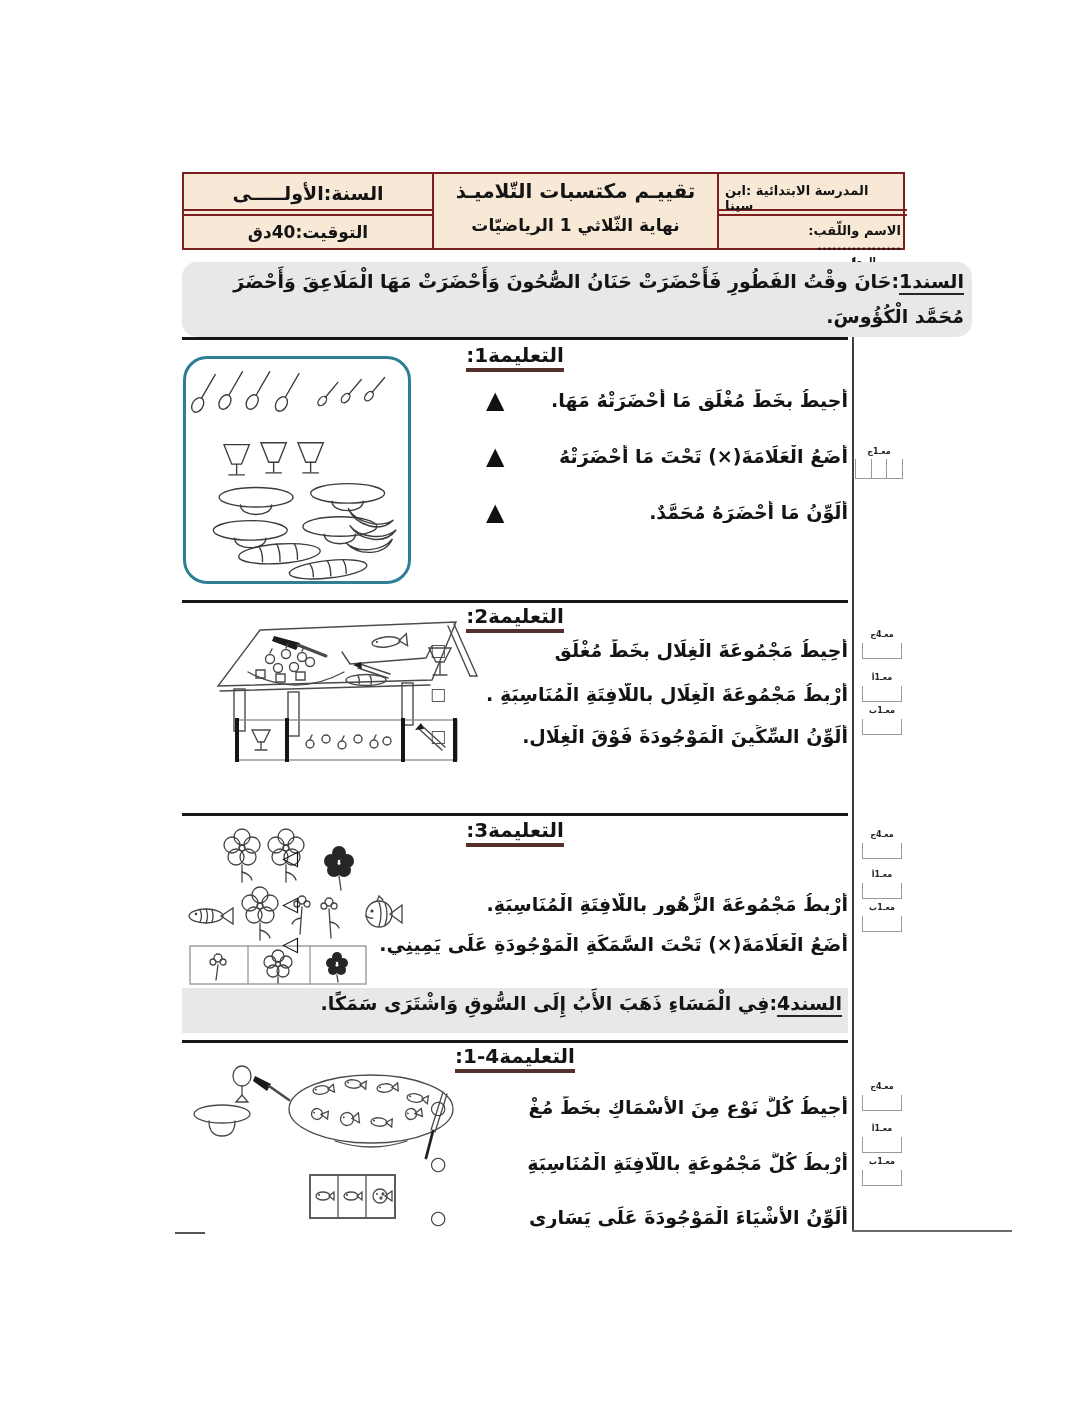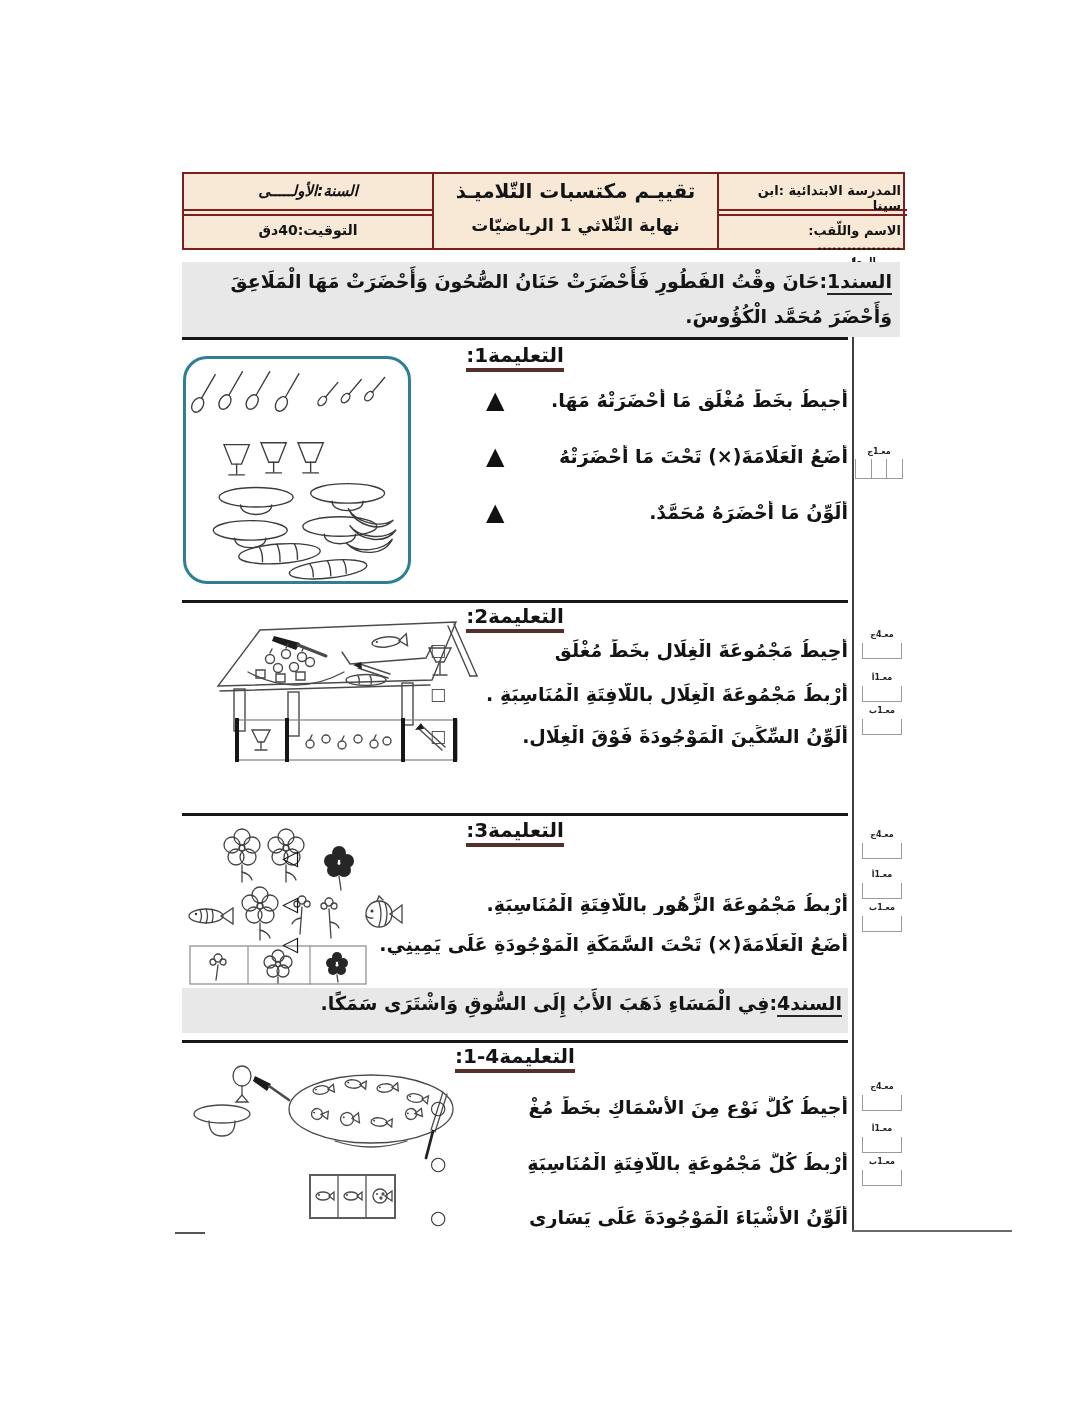--- a/index.html
+++ b/index.html
@@ -38,27 +38,27 @@
   <div class="abs hdr" style="left:182px;top:172px;width:723px;height:78px;">
 
     <div class="abs hdr-line" style="left:248px;top:0;width:2px;height:100%;"></div>
     <div class="abs hdr-line" style="left:533px;top:0;width:2px;height:100%;"></div>
 
     <div class="abs hdr-line" style="left:0;top:35px;width:248px;height:2px;"></div>
     <div class="abs hdr-line" style="left:0;top:40px;width:248px;height:2px;"></div>
     <div class="abs hdr-line" style="left:535px;top:35px;width:188px;height:2px;"></div>
     <div class="abs hdr-line" style="left:535px;top:40px;width:188px;height:2px;"></div>
 
-    <div class="abs hdr-cell" style="left:6px;top:8px;width:236px;font-size:15px;text-align:center;font-style:italic;">السنة:الأولـــــى</div>
-    <div class="abs hdr-cell" style="left:6px;top:48px;width:236px;font-size:14px;text-align:center;">التوقيت:40دق</div>
+    <div class="abs hdr-cell" style="left:6px;top:8px;width:236px;font-size:19px;text-align:center;">السنة:الأولـــــى</div>
+    <div class="abs hdr-cell" style="left:6px;top:48px;width:236px;font-size:17px;text-align:center;">التوقيت:40دق</div>
 
     <div class="abs hdr-cell" style="left:254px;top:5px;width:275px;font-size:20px;text-align:center;">تقييـم مكتسبات التّلاميـذ</div>
     <div class="abs hdr-cell" style="left:254px;top:41px;width:275px;font-size:17px;text-align:center;">نهاية الثّلاثي 1  الرياضيّات</div>
 
-    <div class="abs hdr-cell" style="left:541px;top:9px;width:176px;font-size:13px;text-align:right;">المدرسة الابتدائية :ابن سينا</div>
+    <div class="abs hdr-cell" style="left:541px;top:9px;width:176px;font-size:13px;text-align:left;">المدرسة الابتدائية :ابن سينا</div>
     <div class="abs hdr-cell" style="left:541px;top:49px;width:176px;font-size:13px;text-align:right;">الاسم واللّقب: .................</div>
   </div>
 
   <div class="abs" style="left:852px;top:258px;width:2px;height:974px;background:#3f3f3f;"></div>
   <div class="abs" style="left:852px;top:1230px;width:160px;height:2px;background:#6a6a6a;"></div>
   <div class="abs m-title" style="left:816px;top:256px;width:60px;">المعايير</div>
 
   <div class="abs crit-label" style="left:856px;top:447px;width:46px;">معـ1ج</div>
   <div class="abs bracket" style="left:855px;top:459px;width:48px;height:20px;">
     <span class="tick" style="left:33%;"></span>
@@ -79,21 +79,21 @@
   <div class="abs crit-label" style="left:860px;top:903px;width:44px;">معـ1ب</div>
   <div class="abs bracket" style="left:862px;top:916px;width:40px;height:16px;"></div>
 
   <div class="abs crit-label" style="left:860px;top:1082px;width:44px;">معـ4ج</div>
   <div class="abs bracket" style="left:862px;top:1095px;width:40px;height:16px;"></div>
   <div class="abs crit-label" style="left:860px;top:1124px;width:44px;">معـ1أ</div>
   <div class="abs bracket" style="left:862px;top:1137px;width:40px;height:16px;"></div>
   <div class="abs crit-label" style="left:860px;top:1157px;width:44px;">معـ1ب</div>
   <div class="abs bracket" style="left:862px;top:1170px;width:40px;height:16px;"></div>
 
-  <div class="abs band" style="left:182px;top:262px;width:718px;height:75px;padding:2px 8px;line-height:35px;">
+  <div class="abs band" style="left:182px;top:262px;width:790px;height:75px;padding:2px 8px;line-height:35px;border-radius:15px;">
     <span class="sanad-label">السند1</span><span>:حَانَ وقْتُ الفَطُورِ فَأَحْضَرَتْ حَنَانُ الصُّحُونَ وَأَحْضَرَتْ مَهَا الْمَلَاعِقَ وَأَحْضَرَ مُحَمَّد الْكُؤُوسَ.</span>
   </div>
   <div class="abs divider" style="left:182px;top:337px;width:666px;height:3px;"></div>
 
   <div class="abs talima-wrap" style="left:182px;top:343px;width:666px;height:26px;">
     <span class="talima-label">التعليمة1:</span>
   </div>
 
   <div class="abs pic-box" style="left:183px;top:356px;width:228px;height:228px;z-index:2;">
     <svg width="222" height="222" viewBox="0 0 228 228">

